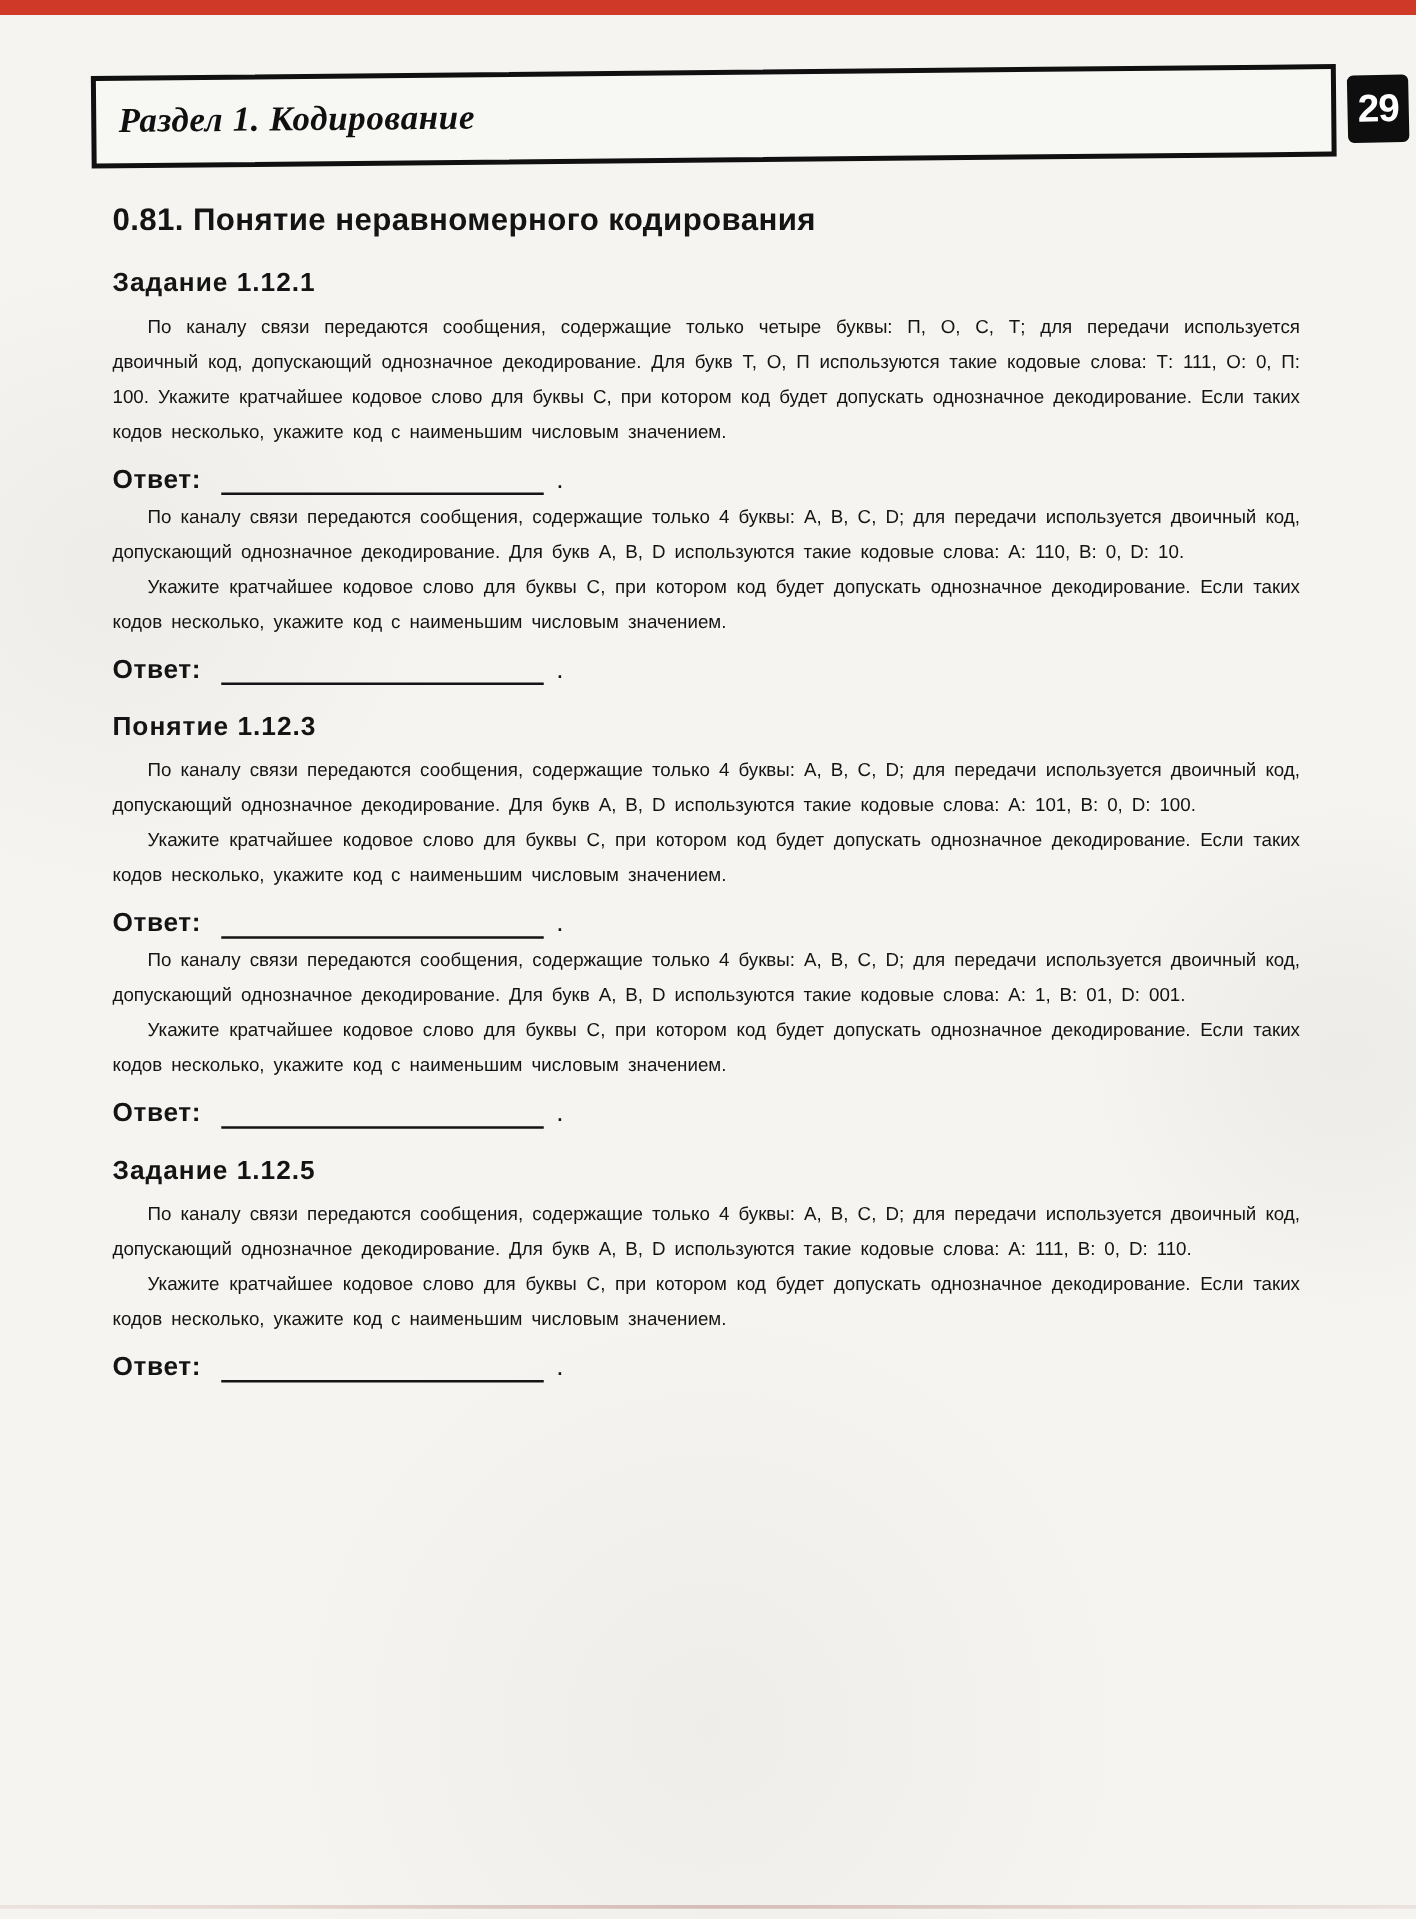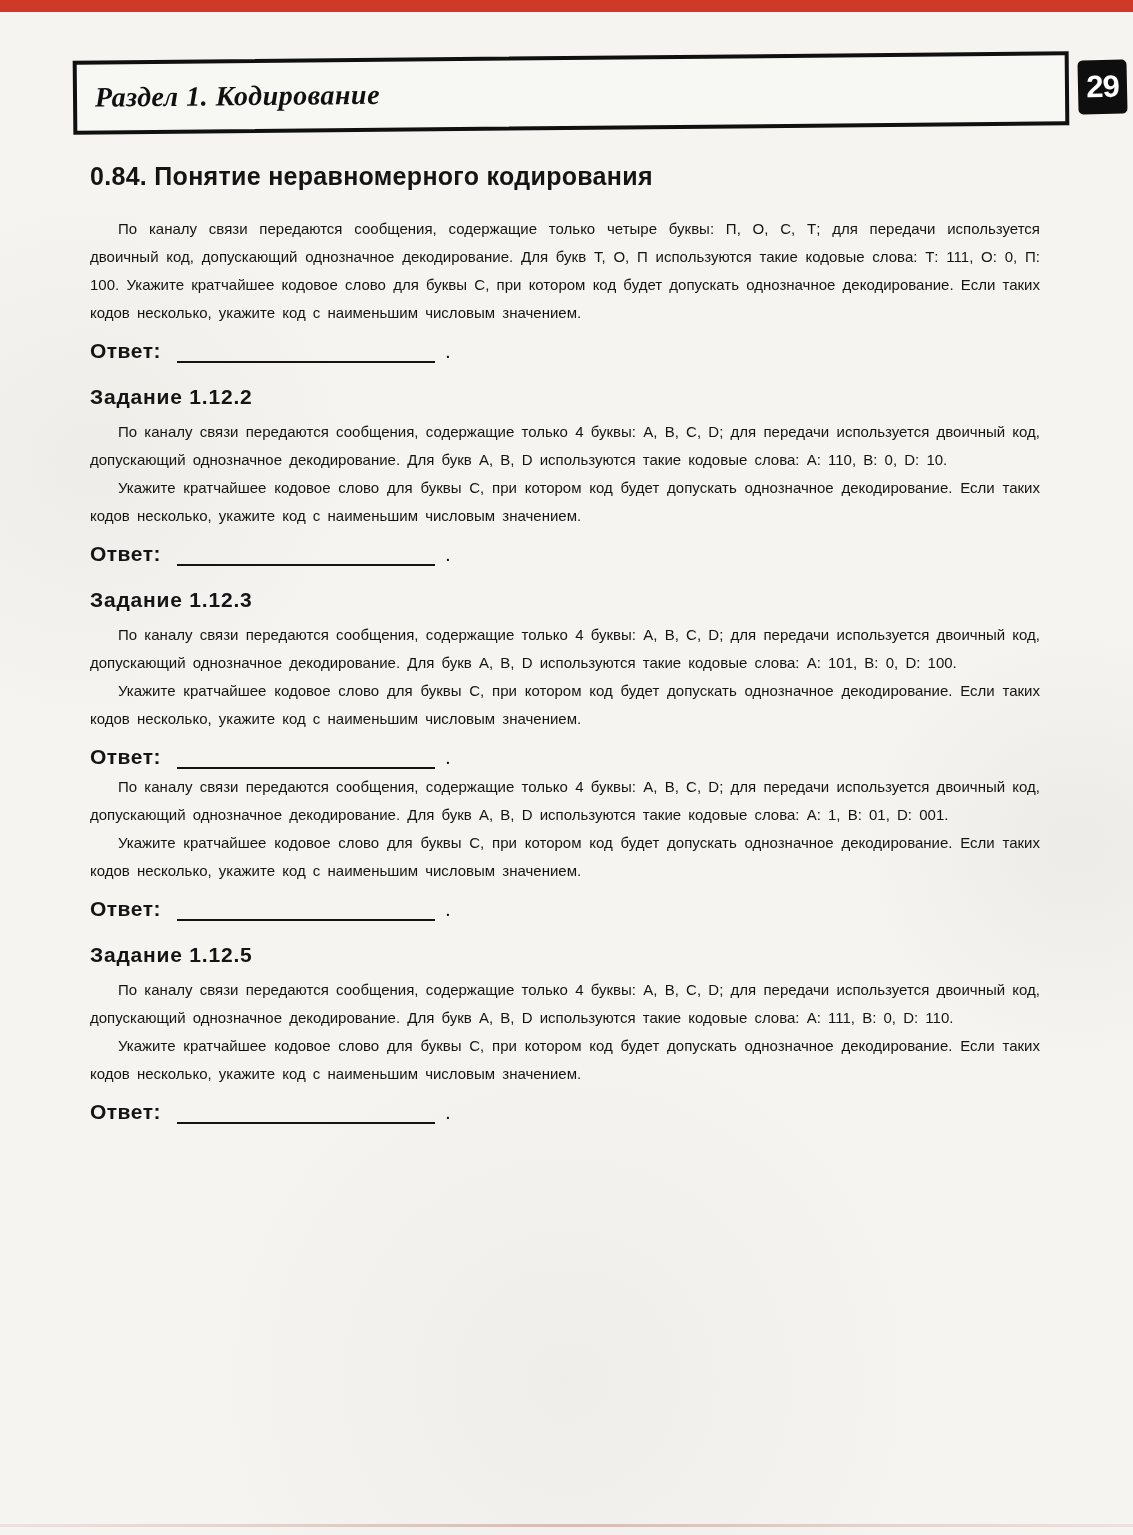--- a/index.html
+++ b/index.html
@@ -94,44 +94,44 @@
 <div class="top-bar"></div>
 
 <div class="header-box">
   <div class="header-title">Раздел 1. Кодирование</div>
 </div>
 
 <div class="page-num">29</div>
 
 <div class="content">
 
-  <h2 class="section-title">0.84. Понятие неравномерного кодирования</h2>
+  <h2 class="section-title">0.81. Понятие неравномерного кодирования</h2>
 
   <section class="task">
+    <h3 class="task-title">Задание 1.12.1</h3>
     <p class="para">По каналу связи передаются сообщения, содержащие только четыре буквы: П, О, С, Т; для передачи используется двоичный код, допускающий однозначное декодирование. Для букв Т, О, П используются такие кодовые слова: Т: 111, О: 0, П: 100. Укажите кратчайшее кодовое слово для буквы С, при котором код будет допускать однозначное декодирование. Если таких кодов несколько, укажите код с наименьшим числовым значением.</p>
     <div class="answer">
       <span class="answer-label">Ответ:</span>
       <span class="answer-line"></span>
       <span class="answer-period">.</span>
     </div>
   </section>
 
   <section class="task">
-    <h3 class="task-title">Задание 1.12.2</h3>
     <p class="para">По каналу связи передаются сообщения, содержащие только 4 буквы: A, B, C, D; для передачи используется двоичный код, допускающий однозначное декодирование. Для букв A, B, D используются такие кодовые слова: A: 110, B: 0, D: 10.</p>
     <p class="para">Укажите кратчайшее кодовое слово для буквы C, при котором код будет допускать однозначное декодирование. Если таких кодов несколько, укажите код с наименьшим числовым значением.</p>
     <div class="answer">
       <span class="answer-label">Ответ:</span>
       <span class="answer-line"></span>
       <span class="answer-period">.</span>
     </div>
   </section>
 
   <section class="task">
-    <h3 class="task-title">Задание 1.12.3</h3>
+    <h3 class="task-title">Понятие 1.12.3</h3>
     <p class="para">По каналу связи передаются сообщения, содержащие только 4 буквы: A, B, C, D; для передачи используется двоичный код, допускающий однозначное декодирование. Для букв A, B, D используются такие кодовые слова: A: 101, B: 0, D: 100.</p>
     <p class="para">Укажите кратчайшее кодовое слово для буквы C, при котором код будет допускать однозначное декодирование. Если таких кодов несколько, укажите код с наименьшим числовым значением.</p>
     <div class="answer">
       <span class="answer-label">Ответ:</span>
       <span class="answer-line"></span>
       <span class="answer-period">.</span>
     </div>
   </section>
 
   <section class="task">

